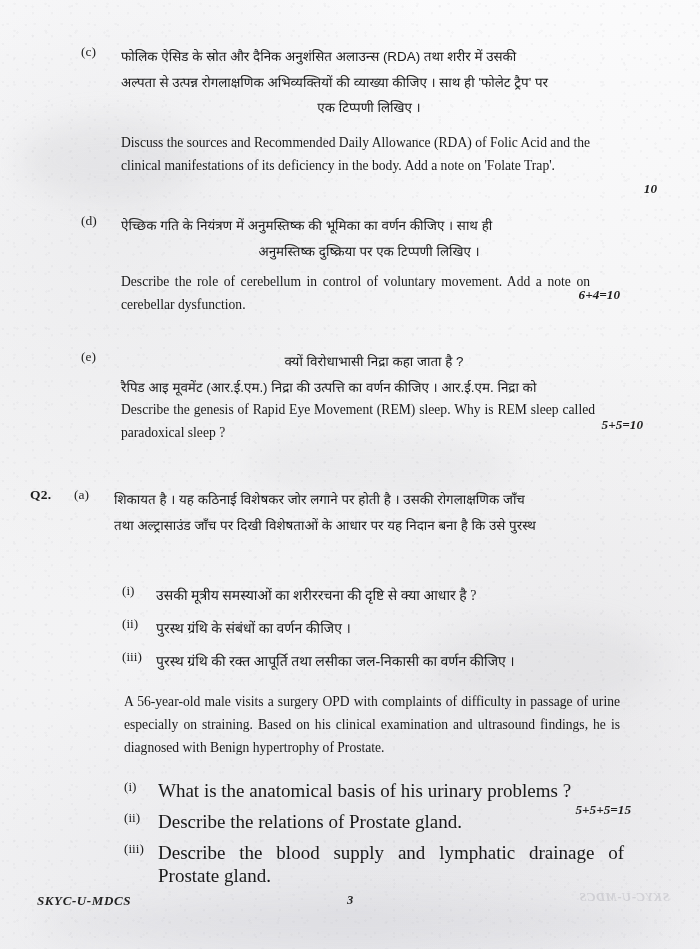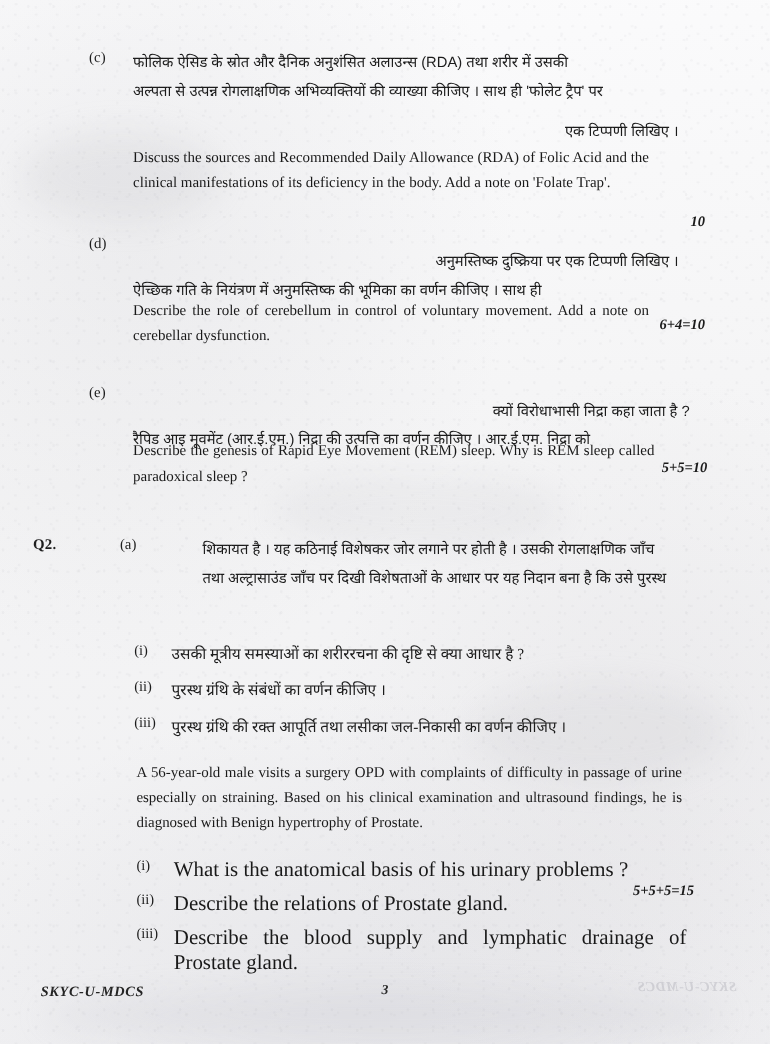--- a/index.html
+++ b/index.html
@@ -90,21 +90,21 @@
   
   .hi {
     font-family: "Liberation Sans", sans-serif;
     font-size: 13.4px;
     line-height: 25.5px;
     color: #1b1b1b;
     text-align: justify;
     text-justify: inter-word;
     margin: 0;
   }
-  .hi.lastline-left { text-align: right; margin-top: 12px; }
+  .hi.lastline-left { text-align: center; }
 
   
   .en {
     font-family: "Liberation Serif", serif;
     font-size: 13.6px;
     line-height: 23px;
     color: #191919;
     text-align: justify;
     margin: 0;
   }
@@ -206,59 +206,59 @@
       </div>
     </div>
 
     <div class="qrow" style="left:37px; top:131px; width:553px;">
       <div class="qnum"></div>
       <div class="qlabel"></div>
       <div class="qbody">
         <p class="en justified-block">Discuss the sources and Recommended Daily Allowance (RDA) of Folic Acid and the clinical manifestations of its deficiency in the body. Add a note on 'Folate Trap'.</p>
       </div>
     </div>
-    <div class="marks" style="left:531px; top:181px;margin-top:12px;">10</div>
+    <div class="marks" style="left:547px; top:181px;">10</div>
 
     <div class="qrow" style="left:37px; top:213px; width:580px;">
       <div class="qnum"></div>
       <div class="qlabel">(d)</div>
       <div class="qbody">
+        <p class="hi">ऐच्छिक गति के नियंत्रण में अनुमस्तिष्क की भूमिका का वर्णन कीजिए । साथ ही</p>
         <p class="hi lastline-left">अनुमस्तिष्क दुष्क्रिया पर एक टिप्पणी लिखिए ।</p>
-        <p class="hi">ऐच्छिक गति के नियंत्रण में अनुमस्तिष्क की भूमिका का वर्णन कीजिए । साथ ही</p>
       </div>
     </div>
 
     <div class="qrow" style="left:37px; top:270px; width:553px;justify-content:center;">
       <div class="qnum"></div>
       <div class="qlabel"></div>
       <div class="qbody">
         <p class="en justified-block">Describe the role of cerebellum in control of voluntary movement. Add a note on cerebellar dysfunction.</p>
       </div>
     </div>
-    <div class="marks" style="left:531px; top:287px;">6+4=10</div>
+    <div class="marks" style="left:510px; top:287px;">6+4=10</div>
 
     <div class="qrow" style="left:37px; top:349px; width:590px;">
       <div class="qnum"></div>
       <div class="qlabel">(e)</div>
       <div class="qbody">
         <p class="hi lastline-left">क्यों विरोधाभासी निद्रा कहा जाता है ?</p>
         <p class="hi">रैपिड आइ मूवमेंट (आर.ई.एम.) निद्रा की उत्पत्ति का वर्णन कीजिए । आर.ई.एम. निद्रा को</p>
       </div>
     </div>
 
     <div class="qrow" style="left:37px; top:398px; width:558px;">
       <div class="qnum"></div>
       <div class="qlabel"></div>
       <div class="qbody">
         <p class="en justified-block">Describe the genesis of Rapid Eye Movement (REM) sleep. Why is REM sleep called paradoxical sleep ?</p>
       </div>
     </div>
     <div class="marks" style="left:533px; top:417px;">5+5=10</div>
 
-    <div class="qrow" style="left:30px; top:487px; width:590px;gap:35px;">
+    <div class="qrow" style="left:30px; top:487px; width:590px;">
       <div class="qnum">Q2.</div>
       <div class="qlabel">(a)</div>
       <div class="qbody">
         <p class="hi">शिकायत है । यह कठिनाई विशेषकर जोर लगाने पर होती है । उसकी रोगलाक्षणिक जाँच</p>
         <p class="hi">तथा अल्ट्रासाउंड जाँच पर दिखी विशेषताओं के आधार पर यह निदान बना है कि उसे पुरस्थ</p>
       </div>
     </div>
 
     <div style="position:absolute; left:122px; top:583px; width:510px;">
       <div class="subitem" style="margin-bottom:8px;">

